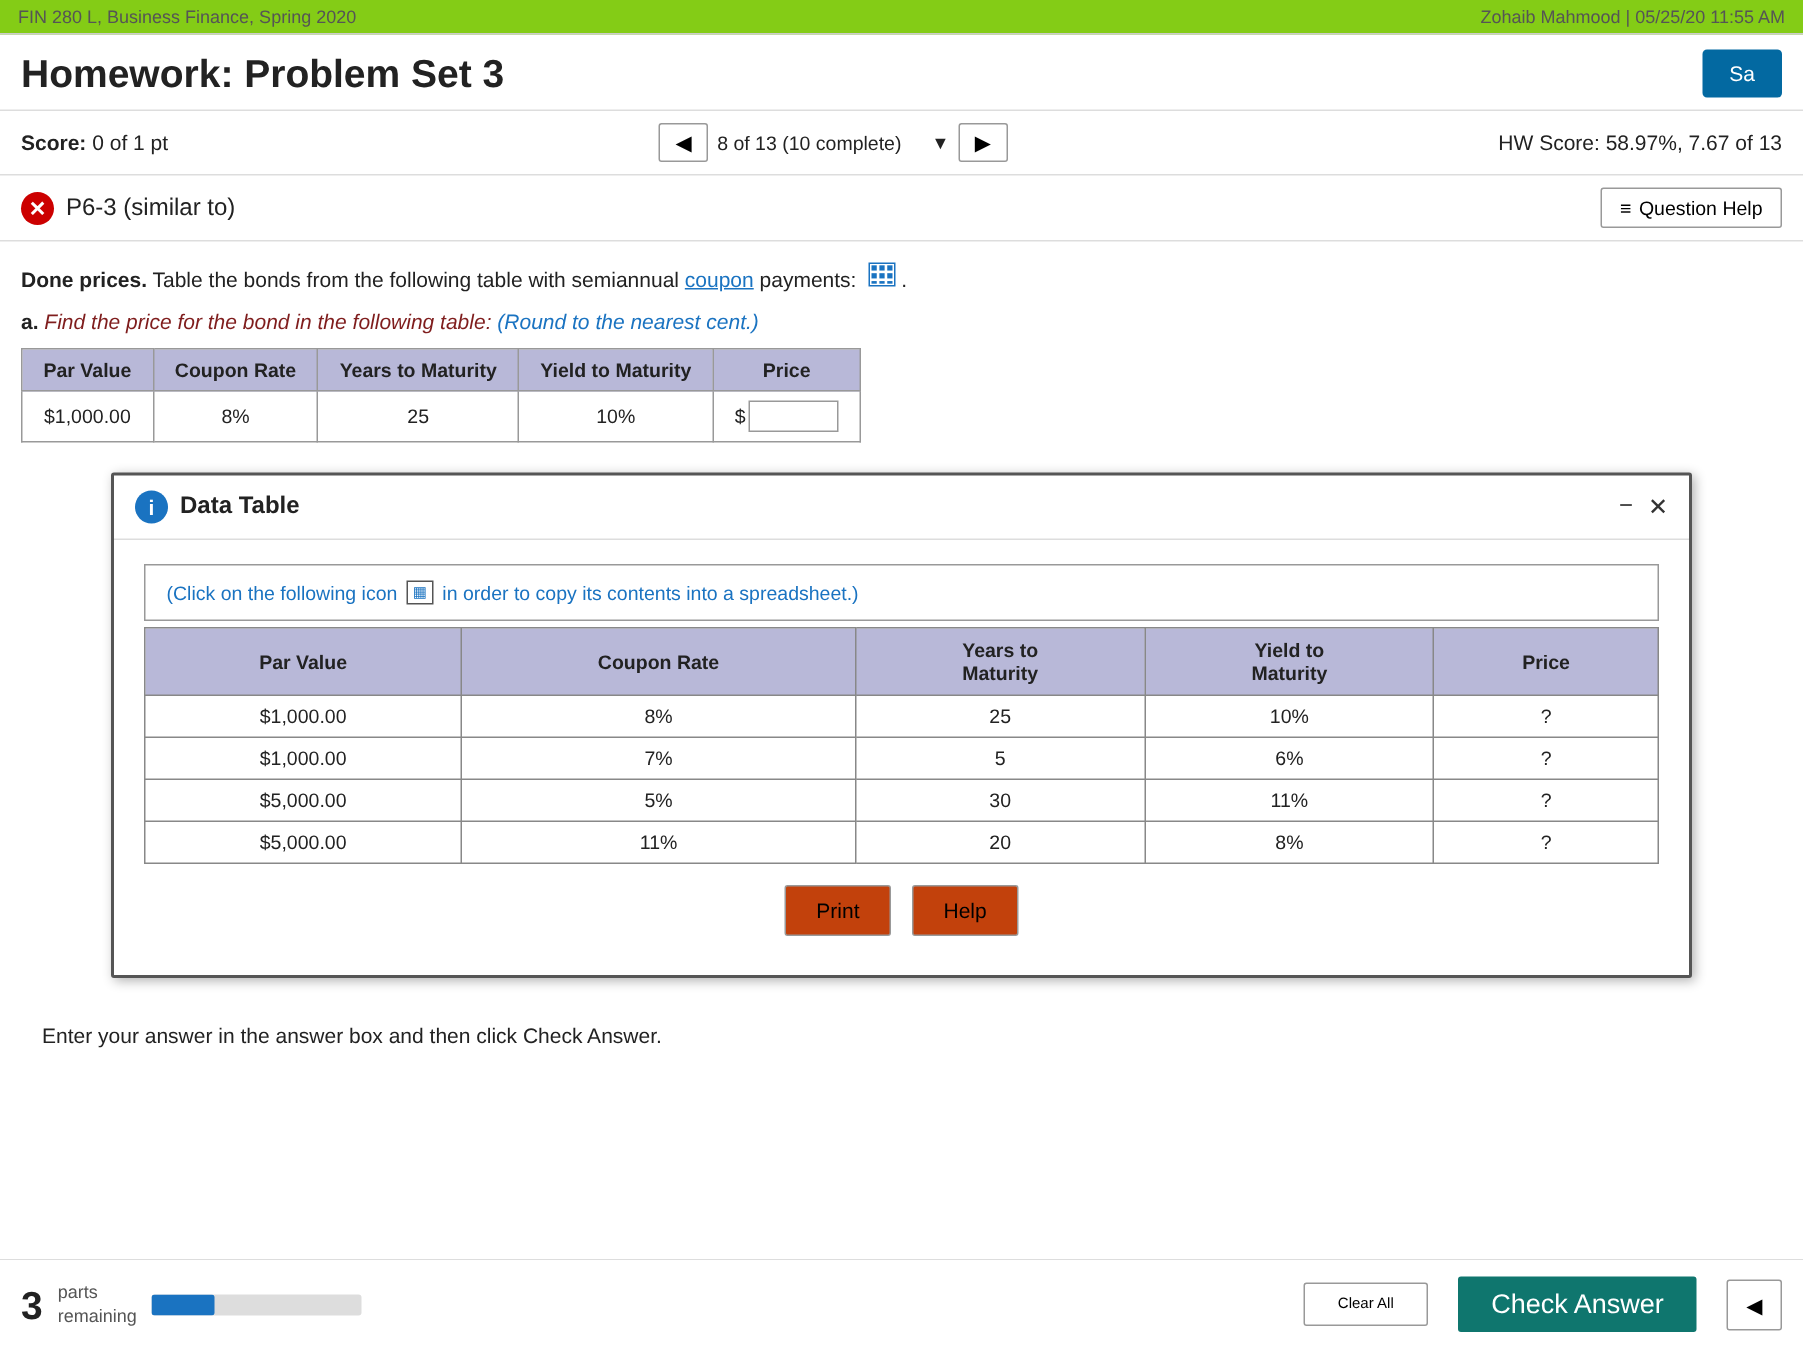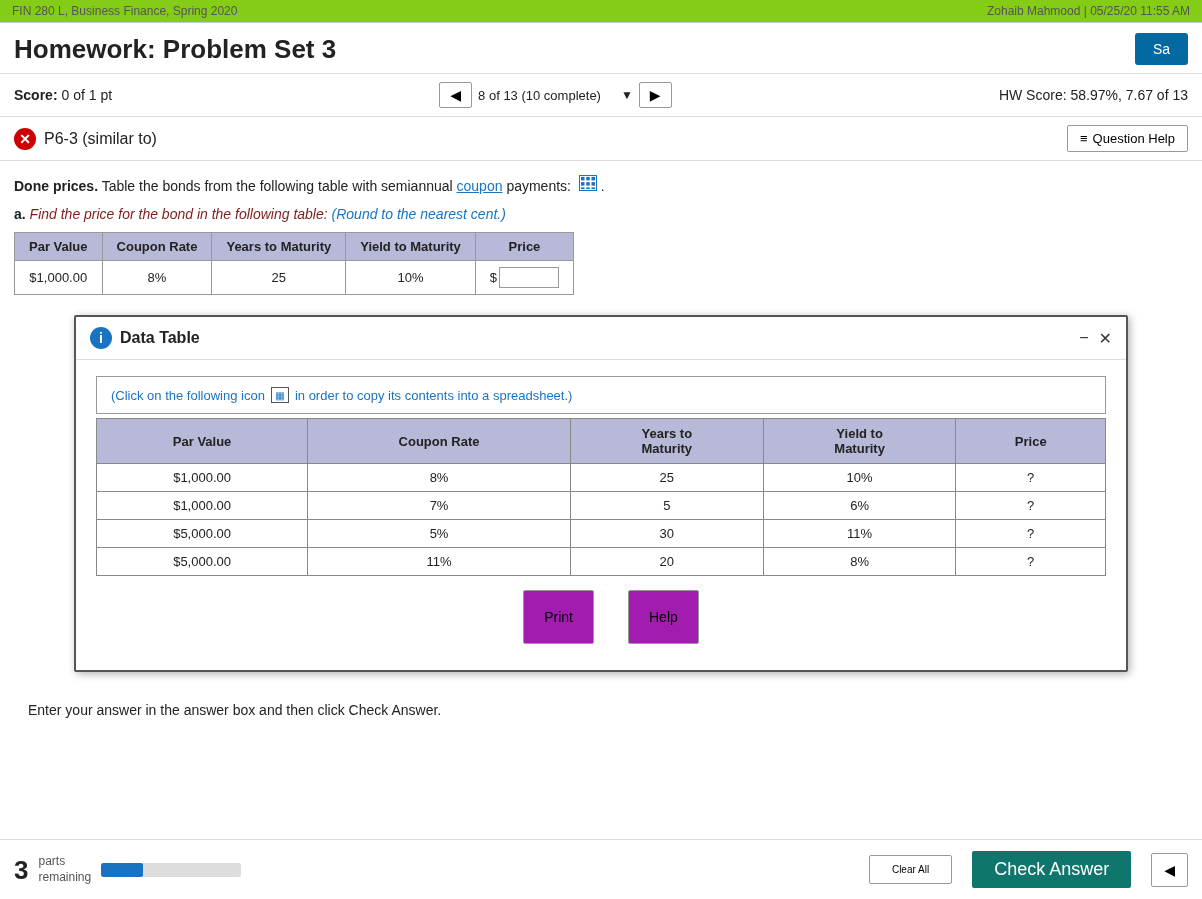--- a/index.html
+++ b/index.html
@@ -203,27 +203,26 @@
       font-size: 13px;
     }
 
     .modal-footer {
       display: flex;
       justify-content: center;
       gap: 14px;
       padding: 14px 0 6px 0;
     }
     .print-btn, .done-btn {
-      background: #a21caf;
-      border: 1px solid #999;
-      padding: 18px 20px;
+      background: #c2410c;
+      border: 1px solid #999;
+      padding: 8px 20px;
       font-size: 14px;
       cursor: pointer;
       border-radius: 2px;
-      margin-left: 20px;
     }
 
     
     .instruction-row {
       padding: 10px 14px;
       font-size: 14px;
       color: #222;
     }
 
     

